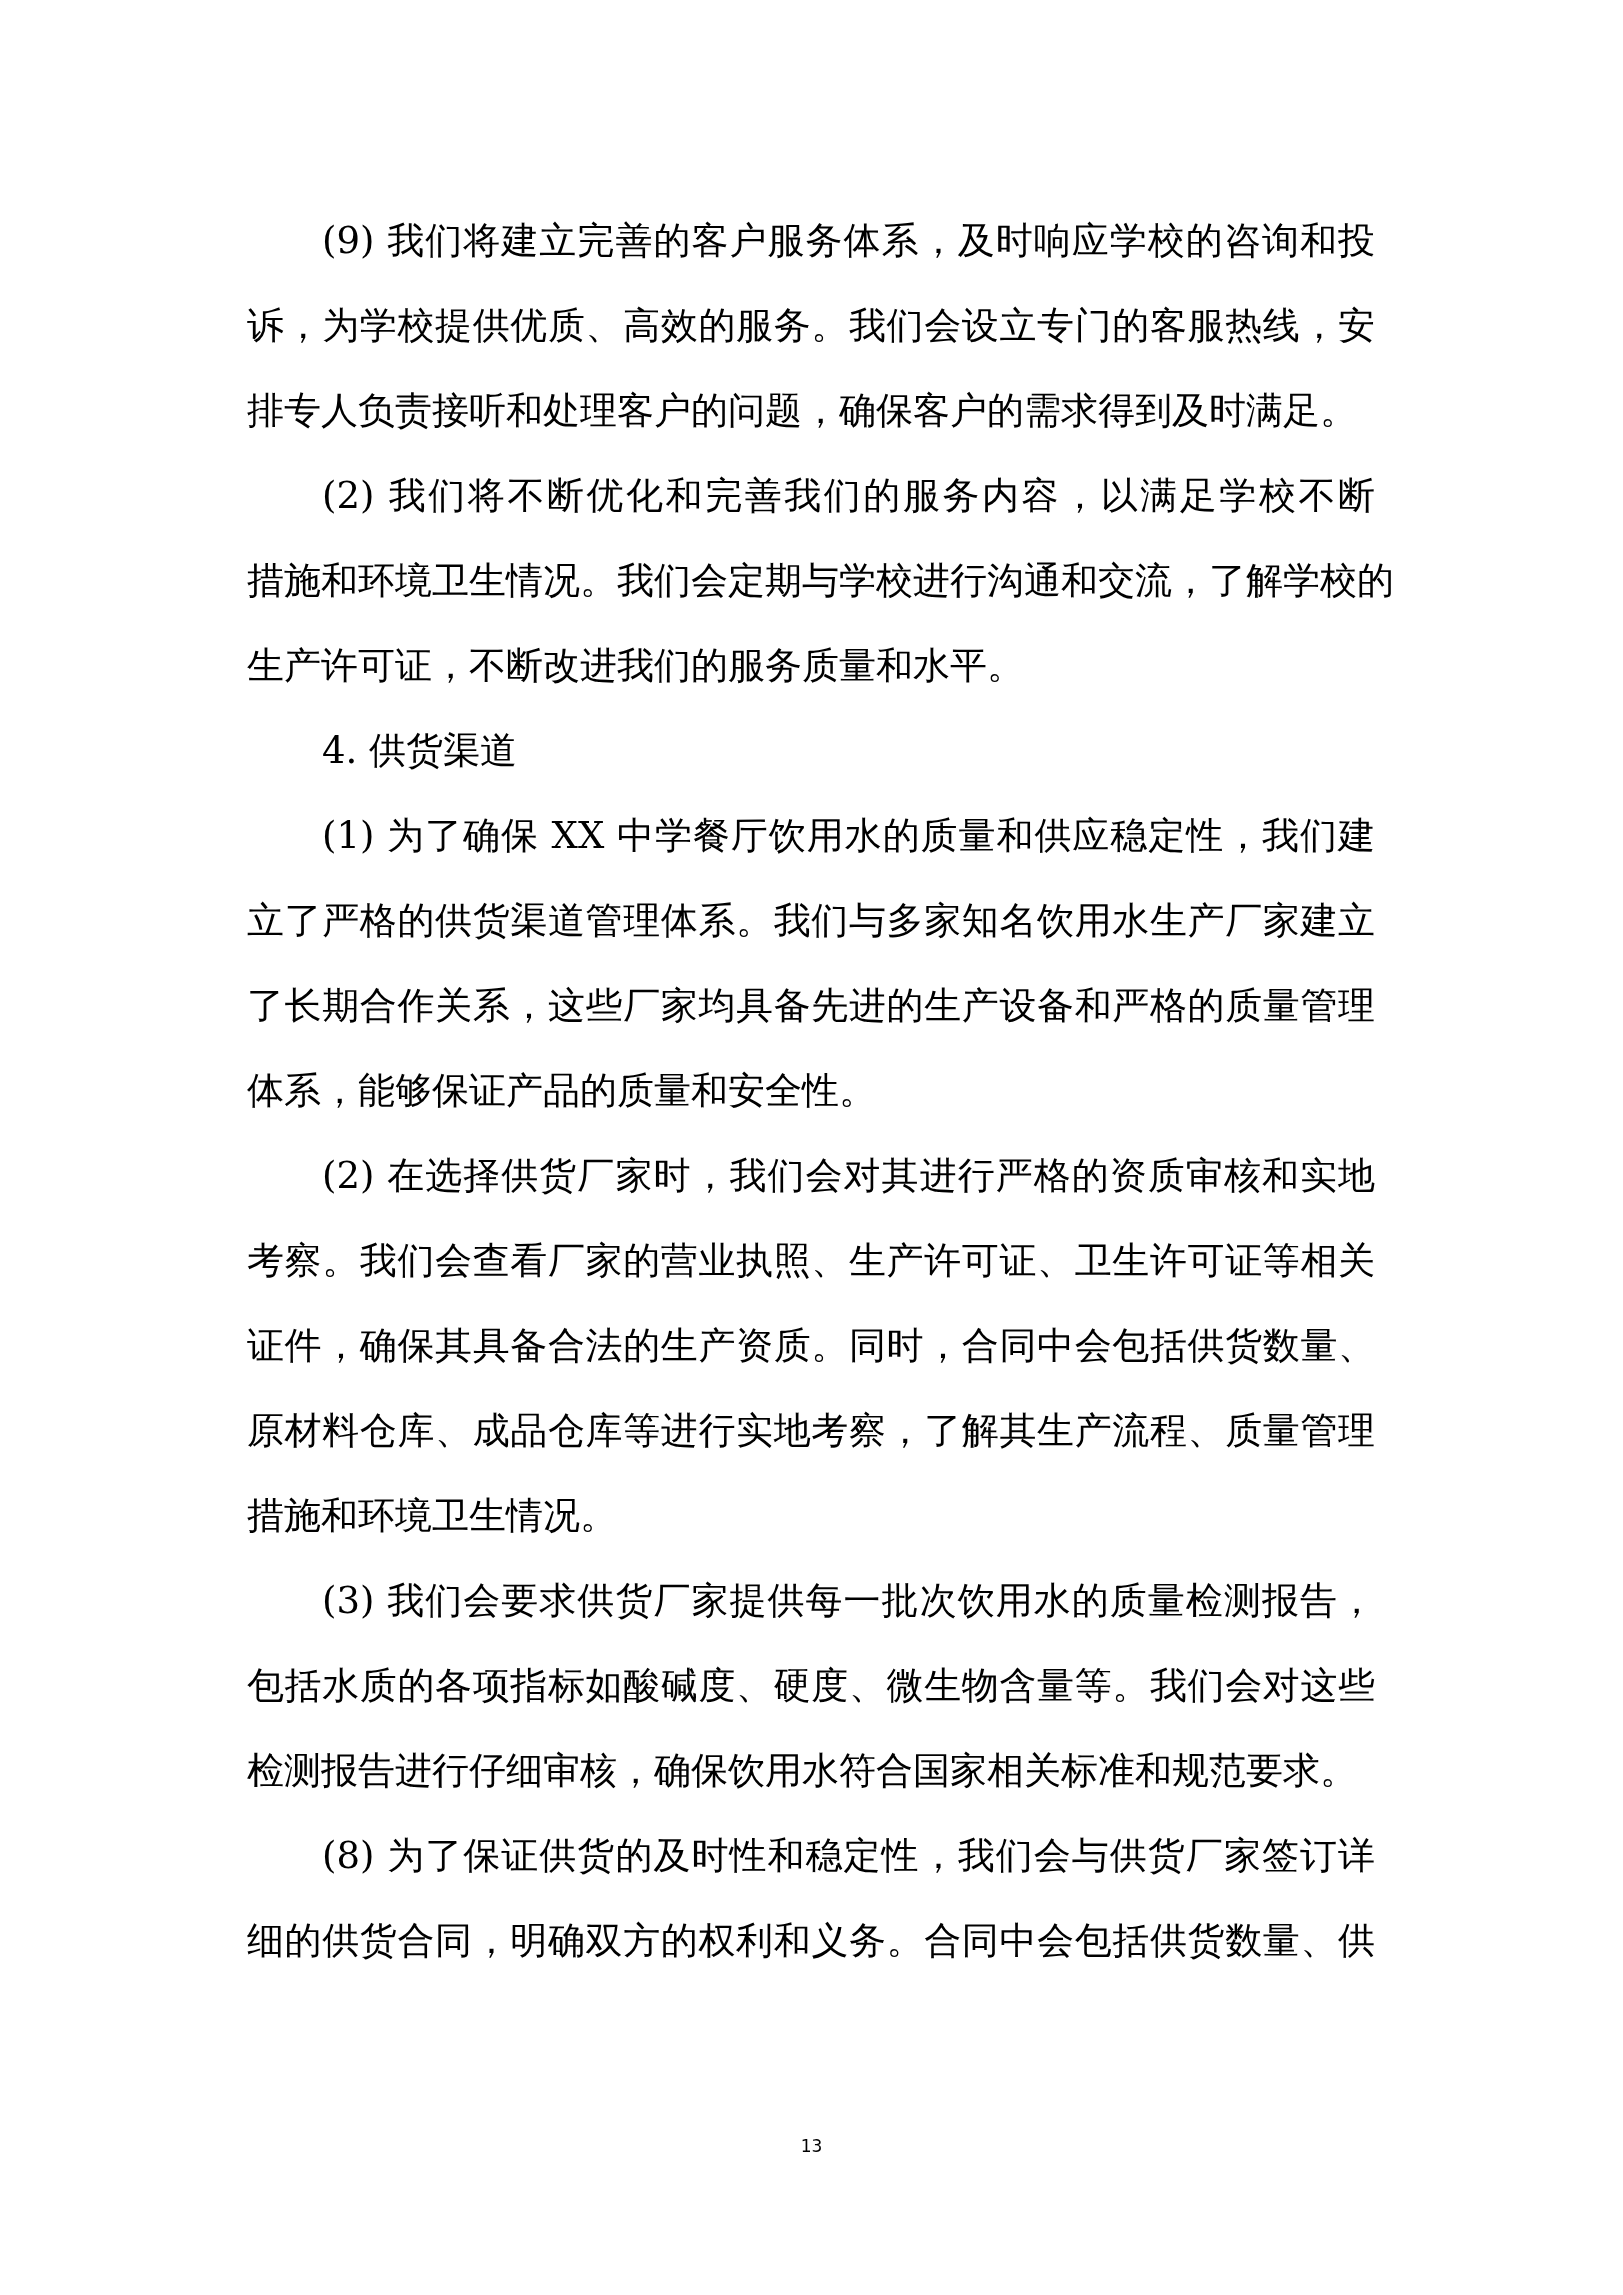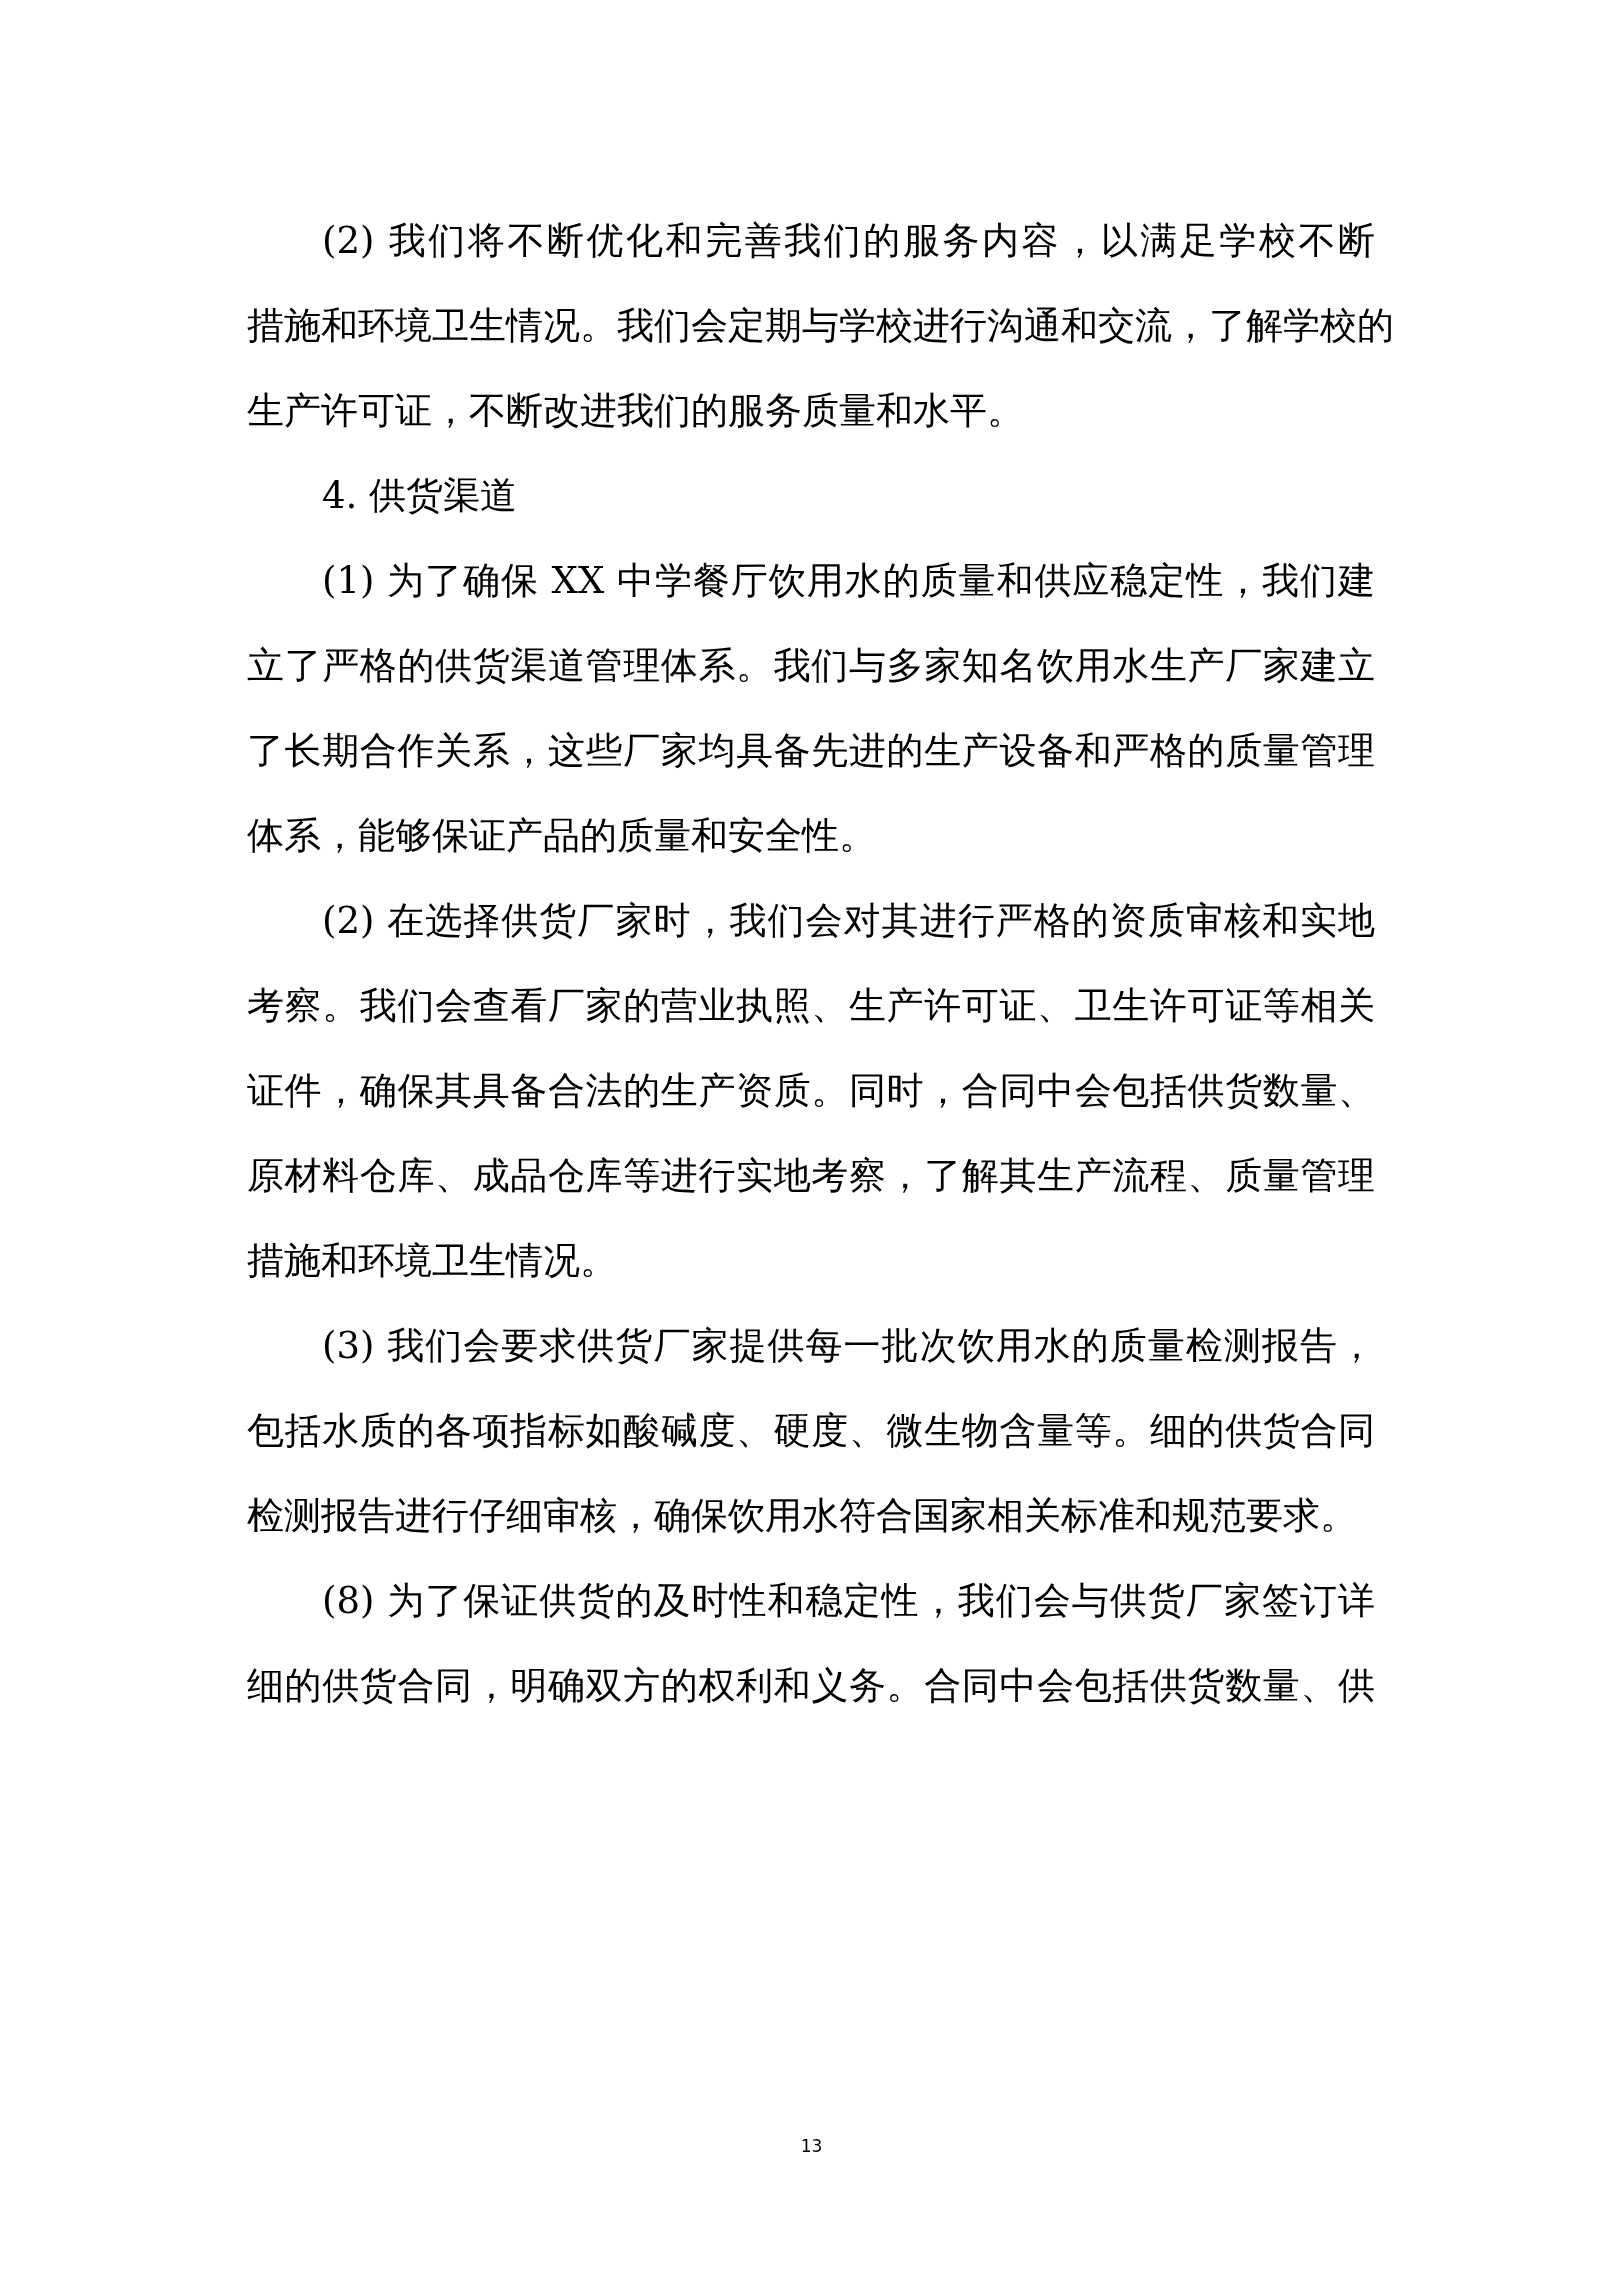--- a/index.html
+++ b/index.html
@@ -65,20 +65,25 @@
     color: #000000;
   }
 </style>
 </head>
 <body>
 
 <div class="page">
 
   <div class="text-column">
 
+    <div class="paragraph">
+      <span class="line indent">(9) 我们将建立完善的客户服务体系，及时响应学校的咨询和投</span>
+      <span class="line">诉，为学校提供优质、高效的服务。我们会设立专门的客服热线，安</span>
+      <span class="line last">排专人负责接听和处理客户的问题，确保客户的需求得到及时满足。</span>
+    </div>
 
     <div class="paragraph">
       <span class="line indent">(2) 我们将不断优化和完善我们的服务内容，以满足学校不断</span>
       <span class="line">措施和环境卫生情况。我们会定期与学校进行沟通和交流，了解学校的</span>
       <span class="line last">生产许可证，不断改进我们的服务质量和水平。</span>
     </div>
 
     <div class="paragraph heading">
       <span class="line indent last">4. 供货渠道</span>
     </div>
@@ -93,21 +98,21 @@
     <div class="paragraph">
       <span class="line indent">(2) 在选择供货厂家时，我们会对其进行严格的资质审核和实地</span>
       <span class="line">考察。我们会查看厂家的营业执照、生产许可证、卫生许可证等相关</span>
       <span class="line">证件，确保其具备合法的生产资质。同时，合同中会包括供货数量、</span>
       <span class="line">原材料仓库、成品仓库等进行实地考察，了解其生产流程、质量管理</span>
       <span class="line last">措施和环境卫生情况。</span>
     </div>
 
     <div class="paragraph">
       <span class="line indent">(3) 我们会要求供货厂家提供每一批次饮用水的质量检测报告，</span>
-      <span class="line">包括水质的各项指标如酸碱度、硬度、微生物含量等。细的供货合同</span>
+      <span class="line">包括水质的各项指标如酸碱度、硬度、微生物含量等。我们会对这些</span>
       <span class="line last">检测报告进行仔细审核，确保饮用水符合国家相关标准和规范要求。</span>
     </div>
 
     <div class="paragraph">
       <span class="line indent">(8) 为了保证供货的及时性和稳定性，我们会与供货厂家签订详</span>
       <span class="line">细的供货合同，明确双方的权利和义务。合同中会包括供货数量、供</span>
     </div>
 
   </div>
 

